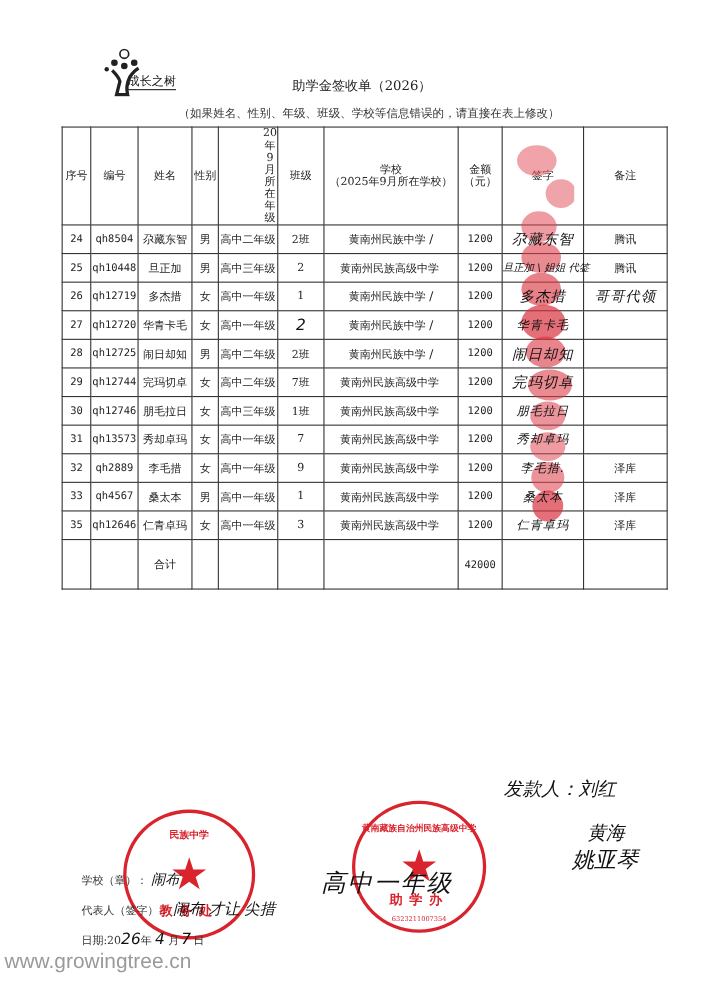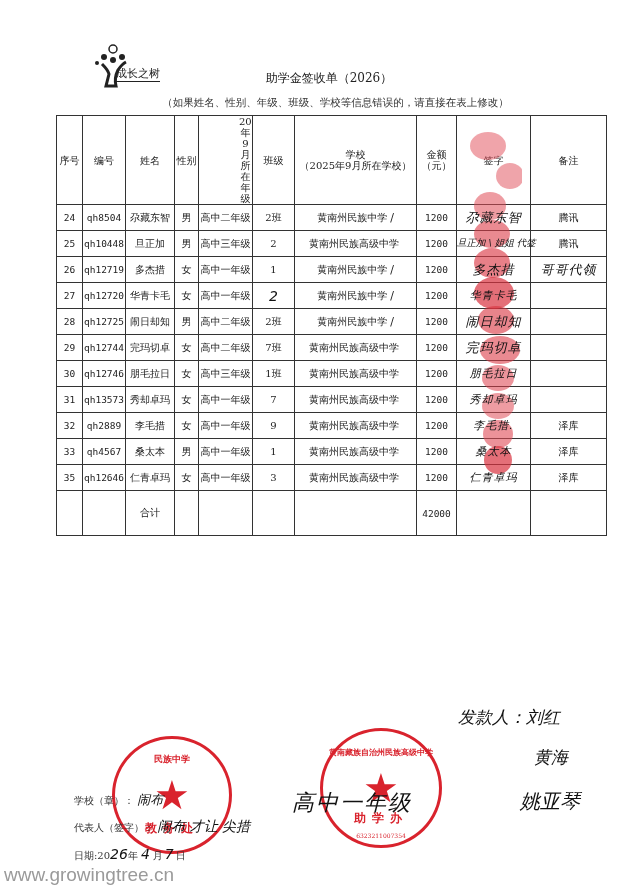--- a/index.html
+++ b/index.html
@@ -243,21 +243,21 @@
       <td></td>
       <td></td>
     </tr>
   </tbody>
 </table>
 
 <div class="signature" style="left:458px; top:706px; font-size:17px;">
   <span>发款人：</span><span>刘红</span>
 </div>
 <div class="signature" style="left:534px; top:746px; font-size:17px;">黄海</div>
-<div class="signature" style="left:520px; top:788px; font-size:20px;">姚亚琴</div>
+<div class="signature" style="left:520px; top:768px; font-size:20px;">姚亚琴</div>
 
 <div class="stamp" style="left:112px; top:736px; width:120px; height:118px;">
   <div class="ring-text" style="top:14px;">民族中学</div>
   <div class="star">★</div>
   <div class="office" style="bottom:14px;">教务处</div>
 </div>
 
 <div class="stamp" style="left:320px; top:728px; width:122px; height:120px;">
   <div class="ring-text" style="top:16px; font-size:8px;">黄南藏族自治州民族高级中学</div>
   <div class="star">★</div>

